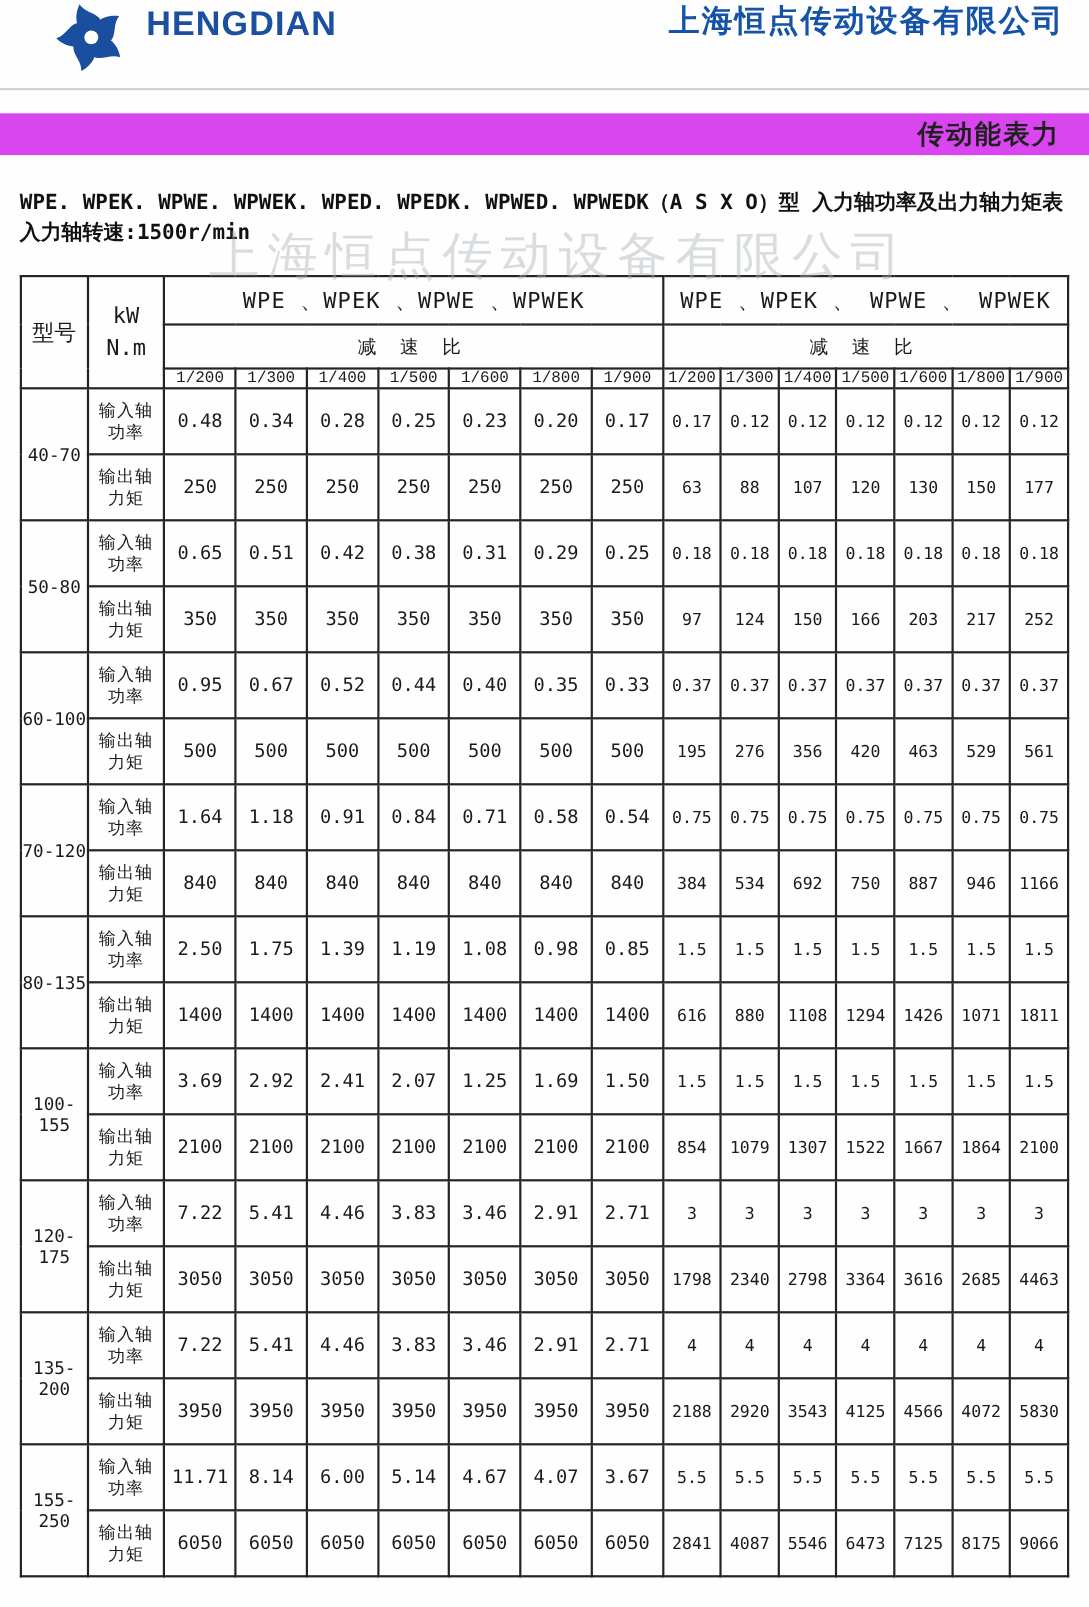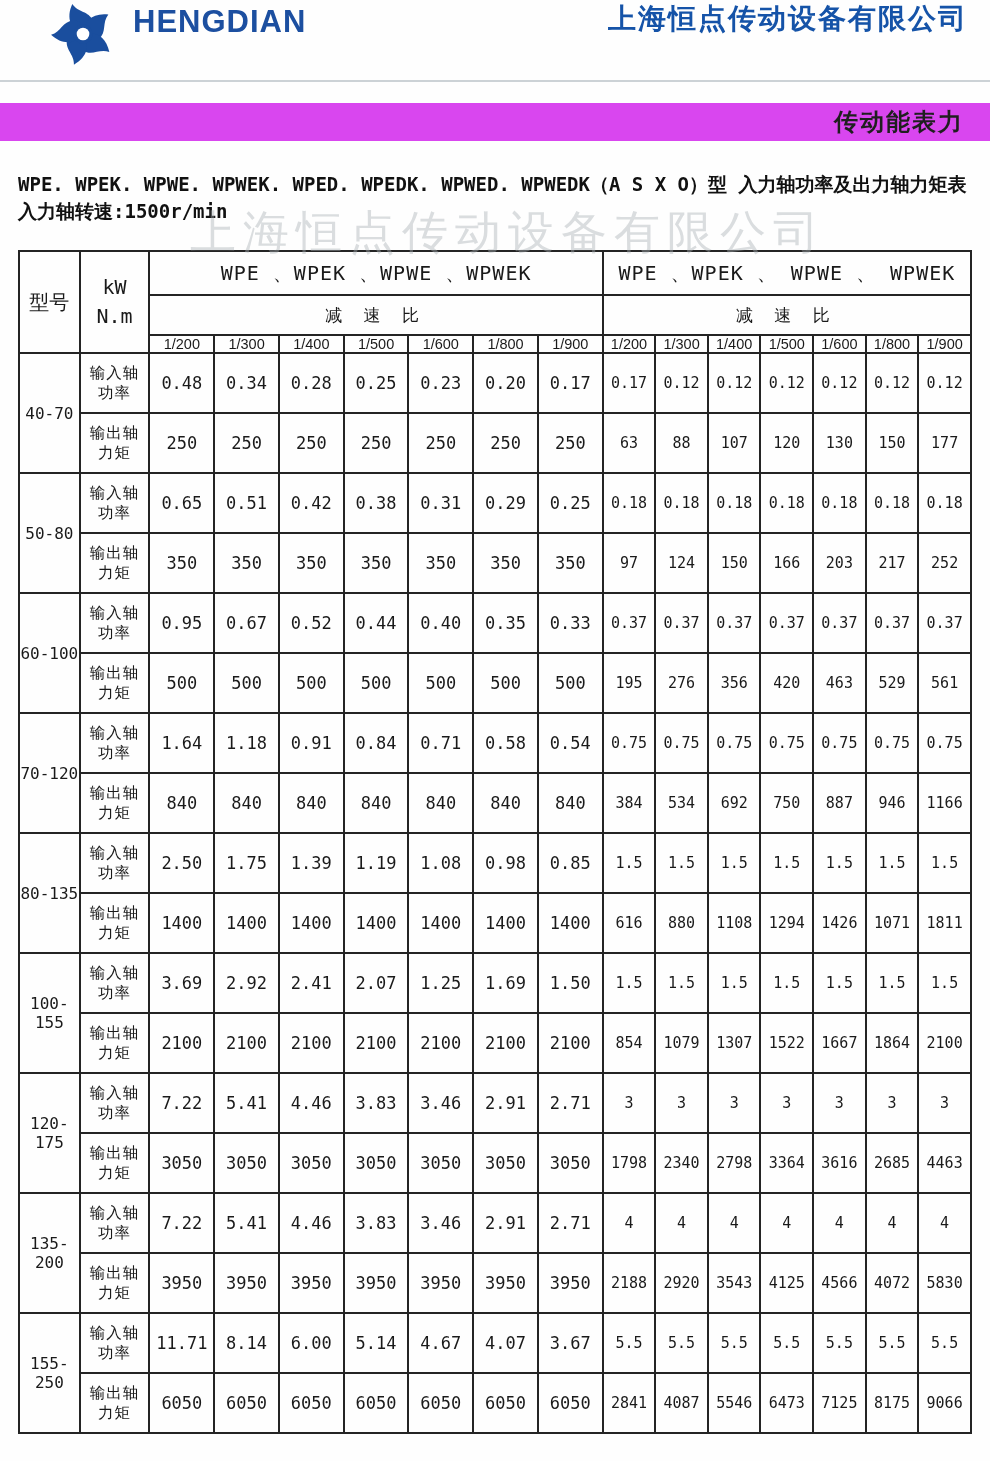--- a/index.html
+++ b/index.html
@@ -69,21 +69,21 @@
     background: transparent;
   }
   .spec thead tr.r1 th { height: 44px; font-size: 20px; }
   .spec th.grp {
     font-family: "DejaVu Sans Mono", monospace;
     font-size: 16px; letter-spacing: 1px;
   }
   .spec thead tr.r2 th { height: 40px; font-size: 17px; letter-spacing: 8px; }
   .spec th.ratio {
     height: 15px; font-size: 14.5px;
-    font-family: Liberation Sans, sans-serif; letter-spacing: 0;
+    font-family: Liberation Mono, monospace; letter-spacing: 0;
   }
   .spec td { height: 60px; }
   .spec td.model {
     font-family: "DejaVu Sans Mono", monospace;
     font-size: 16px;
   }
   .spec th.unit { font-family: "DejaVu Sans Mono", monospace; font-size: 16px; line-height: 1.45; }
   .spec td.rlabel { font-size: 15.5px; line-height: 1.3; letter-spacing: 1px; }
   .lbl-line { display: block; }
   .spec td.num { font-family: "DejaVu Sans Mono", monospace; }

